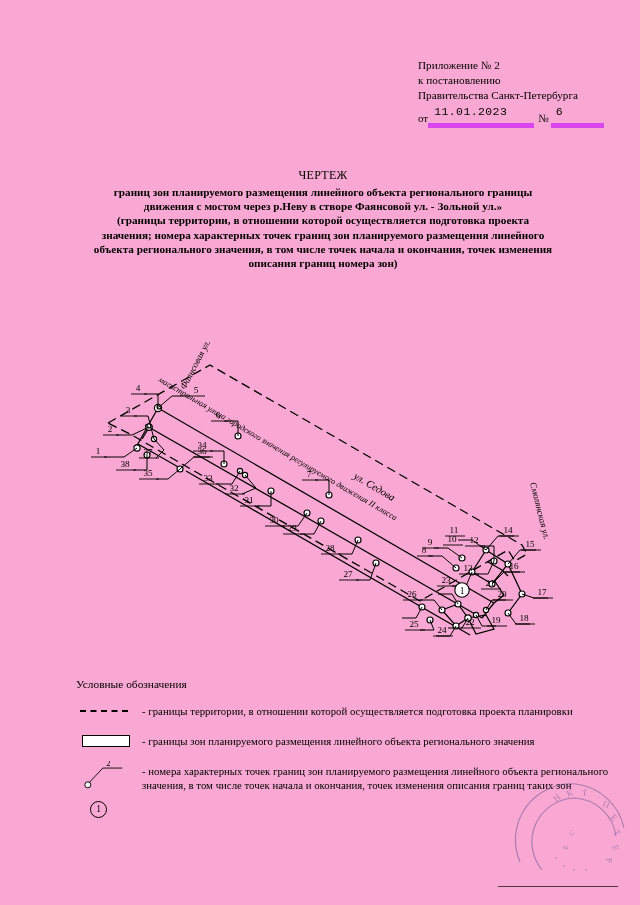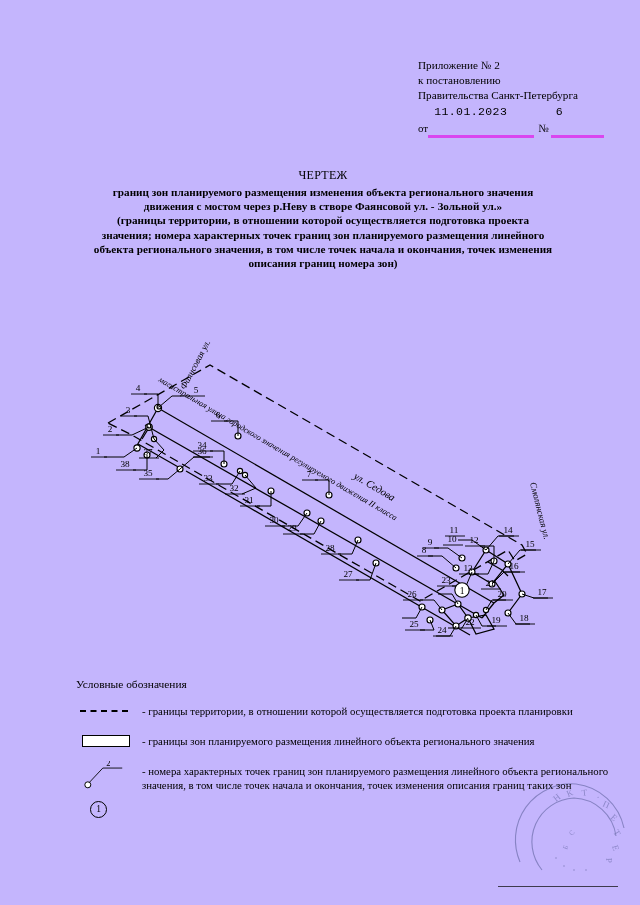--- a/index.html
+++ b/index.html
@@ -2,29 +2,29 @@
 <html lang="ru"><head>
 <meta charset="utf-8">
 <title>Приложение № 2 — Чертеж границ зон</title>
 <style>
   html,body{margin:0;padding:0;background:#ffffff;}
   body{
     width:640px; height:905px; position:relative; overflow:hidden;
     font-family:"Liberation Serif", serif; color:#000;
     -webkit-font-smoothing:none;
   }
-  .page{position:absolute; inset:0; background:#c4b5fd;}
+  .page{position:absolute; inset:0; background:#f9a8d4;}
 
   
   .hdr{position:absolute; left:418px; top:58px; width:210px; font-size:11.2px; line-height:15.2px;}
   .hdr div{white-space:nowrap;}
   .hdr-date-row{display:flex; align-items:flex-end; margin-top:1px;}
   .hdr-lbl{font-size:11px; padding-bottom:1px;}
-  .hdr-fill{border-bottom:3px solid #d946ef; font-family:"Liberation Mono", monospace;
-            font-size:11.5px; letter-spacing:.4px; padding:0 4px 16px 6px; line-height:14px;}
+  .hdr-fill{border-bottom:5px solid #d946ef; font-family:"Liberation Mono", monospace;
+            font-size:11.5px; letter-spacing:.4px; padding:0 4px 4px 6px; line-height:14px;}
   .fill-date{width:96px;}
   .fill-num{width:44px; padding-left:5px;}
   .hdr-no{font-size:11.2px; padding:0 2px 1px 4px;}
 
   
   .title-wrap{position:absolute; left:72px; top:168px; width:502px; text-align:center;}
   .t-main{font-weight:normal; font-size:12px; letter-spacing:.3px; margin-bottom:2px;}
   .t-line{font-weight:bold; font-size:11.2px; line-height:14.2px;}
 
   
@@ -69,21 +69,21 @@
     <div class="hdr-date-row">
       <span class="hdr-lbl">от</span>
       <span class="hdr-fill fill-date">11.01.2023</span>
       <span class="hdr-no">№</span>
       <span class="hdr-fill fill-num">6</span>
     </div>
   </div>
 
   <div class="title-wrap">
     <div class="t-main">ЧЕРТЕЖ</div>
-    <div class="t-line">границ зон планируемого размещения изменения объекта регионального значения</div>
+    <div class="t-line">границ зон планируемого размещения линейного объекта регионального границы</div>
     <div class="t-line">движения с мостом через р.Неву в створе Фаянсовой ул. - Зольной ул.»</div>
     <div class="t-line">(границы территории, в отношении которой осуществляется подготовка проекта</div>
     <div class="t-line">значения; номера характерных точек границ зон планируемого размещения линейного</div>
     <div class="t-line">объекта регионального значения, в том числе точек начала и окончания, точек изменения</div>
     <div class="t-line">описания границ номера зон)</div>
   </div>
 
   <div class="diagram">
     <svg width="540" height="325" viewBox="0 0 540 325" xmlns="http://www.w3.org/2000/svg" font-family="Liberation Serif, serif">
 

